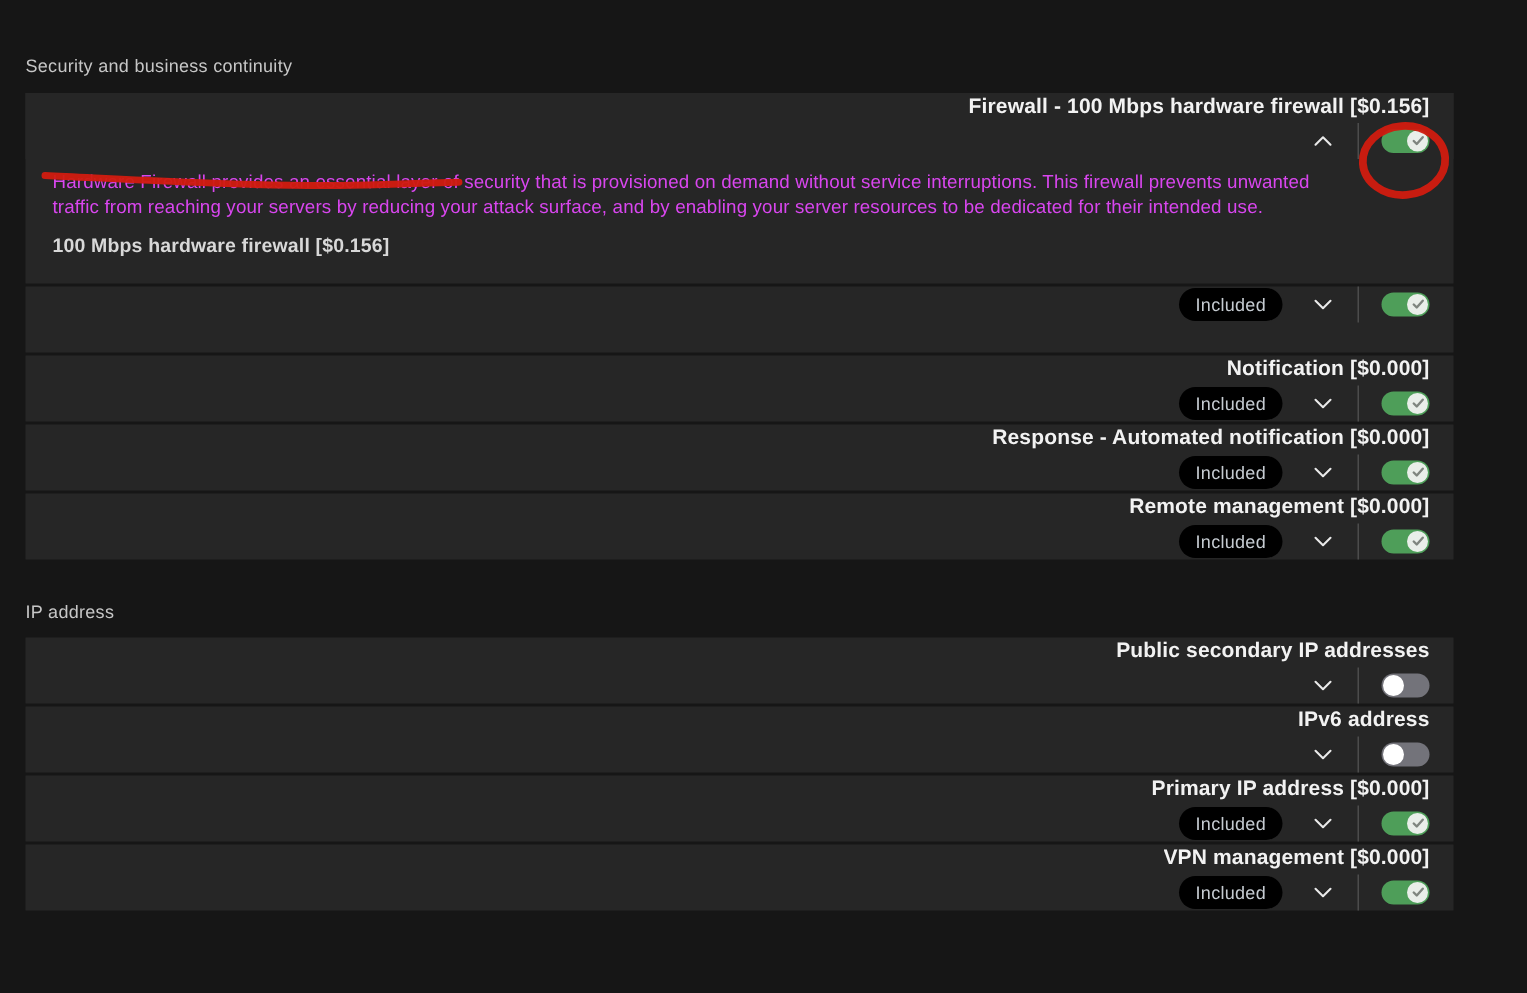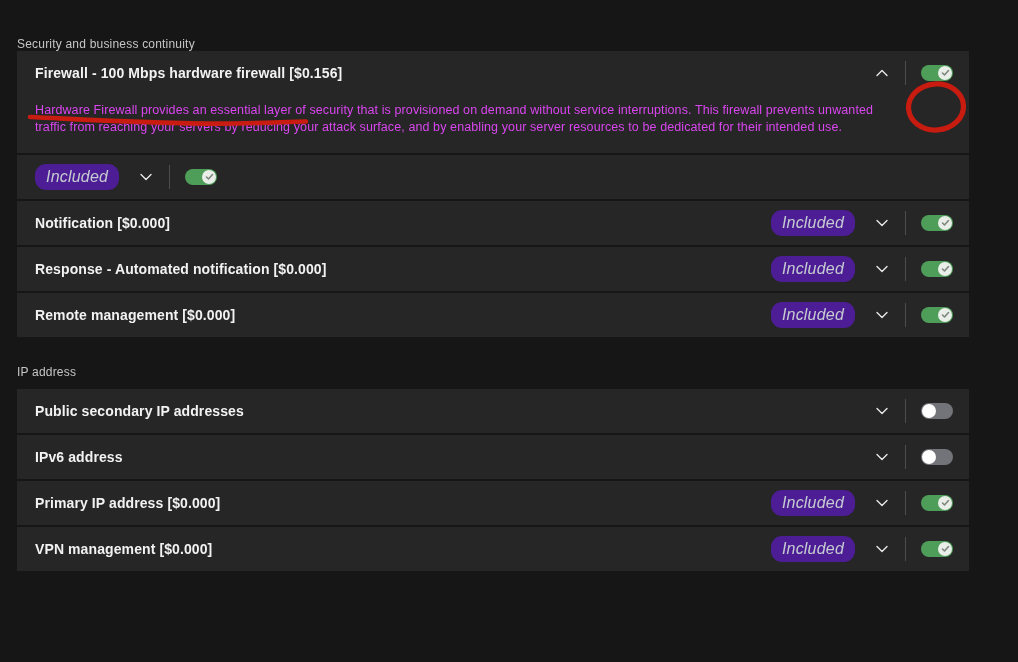--- a/index.html
+++ b/index.html
@@ -12,49 +12,49 @@
     -webkit-font-smoothing:antialiased;
   }
   .page { position:absolute; inset:0; padding:16px 16px 0 17px; }
 
   .page-title {
     color:#f4f4f4; font-size:20px; font-weight:600; letter-spacing:.2px;
     margin-top:3px;
   }
   .section-label {
     color:#c6c6c6; font-size:12px; letter-spacing:.2px;
-    margin-top:21px; 
+    margin-top:21px; margin-bottom:11px;
   }
   .section-label.second { margin-top:28px; margin-bottom:10px; }
 
   .rows-area { width:952px; display:flex; flex-direction:column; gap:2px; }
 
   .row, .panel-header {
     background:#262626; height:44px;
-    display:flex; align-items:center;
+    display:flex; align-items:flex-end;
     padding:0 16px 0 18px;
     cursor:pointer;
+    flex-direction:column;
   }
   .panel { background:#262626; }
   .panel-body { padding:3px 16px 18px 18px; }
 
   .row-title {
     color:#f2f2f2; font-size:14px; font-weight:700; letter-spacing:.1px;
     flex:1 1 auto;
     white-space:nowrap; overflow:hidden;
   }
 
   .controls { display:flex; align-items:center; flex:0 0 auto; }
   .badge {
-    background:#4c1d95; color:#c5cbd1;
-    font-size:16px; line-height:1;
+    background:#000000; color:#c5cbd1;
+    font-size:12px; line-height:1;
     padding:5px 11px 5px 11px; border-radius:11px;
     margin-right:14px;
     letter-spacing:.2px;
-    font-style:italic;
   }
   .chevron { width:26px; height:24px; display:flex; align-items:center; justify-content:center; margin-right:10px; cursor:pointer; }
   .vdivider { width:1px; height:24px; background:#4c4c4c; margin-right:15px; }
 
   .toggle { width:32px; height:16px; border-radius:9px; position:relative; flex:0 0 auto; cursor:pointer; }
   .toggle .knob {
     position:absolute; top:1px; width:14px; height:14px; border-radius:50%;
     display:flex; align-items:center; justify-content:center;
   }
   .toggle.on  { background:#4e9e59; }
@@ -101,20 +101,21 @@
             <div class="knob">
               <svg width="9" height="8" viewBox="0 0 9 8">
                   <polyline points="1.5,4 3.5,6 7.5,1.5" fill="none" stroke="#7f857f" stroke-width="1.6" stroke-linecap="round" stroke-linejoin="round"></polyline>
                 </svg>
             </div>
           </div>
         </div>
       </div>
       <div class="panel-body">
         <div class="description">Hardware Firewall provides an essential layer of security that is provisioned on demand without service interruptions. This firewall prevents unwanted traffic from reaching your servers by reducing your attack surface, and by enabling your server resources to be dedicated for their intended use.</div>
+        <div class="selected-option">100 Mbps hardware firewall [$0.156]</div>
       </div>
     </div>
 
     <div class="row">
       <div class="controls">
         <span class="badge">Included</span>
         <div class="chevron">
           <svg width="12" height="8" viewBox="0 0 12 8">
               <polyline points="1,1.5 6,6.5 11,1.5" fill="none" stroke="#e8e8e8" stroke-width="1.4" stroke-linecap="round" stroke-linejoin="round"></polyline>
             </svg>

